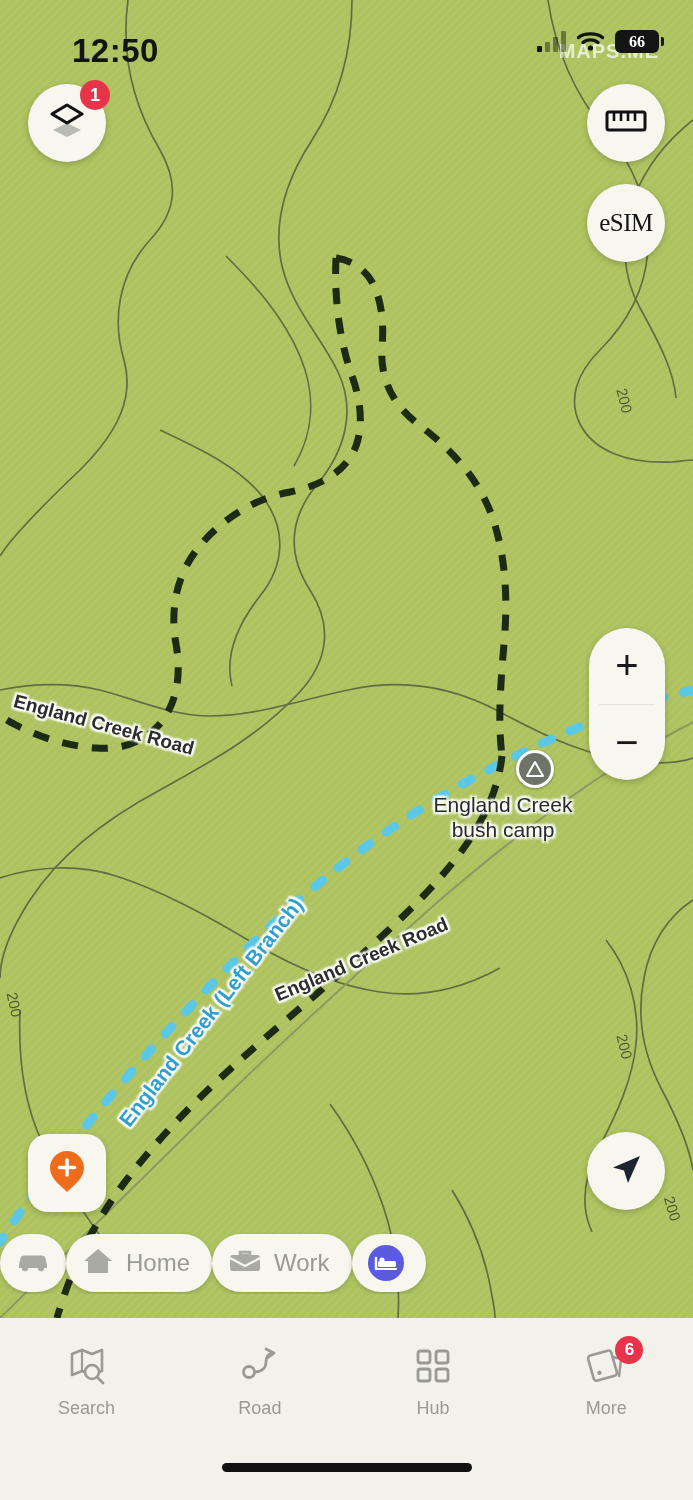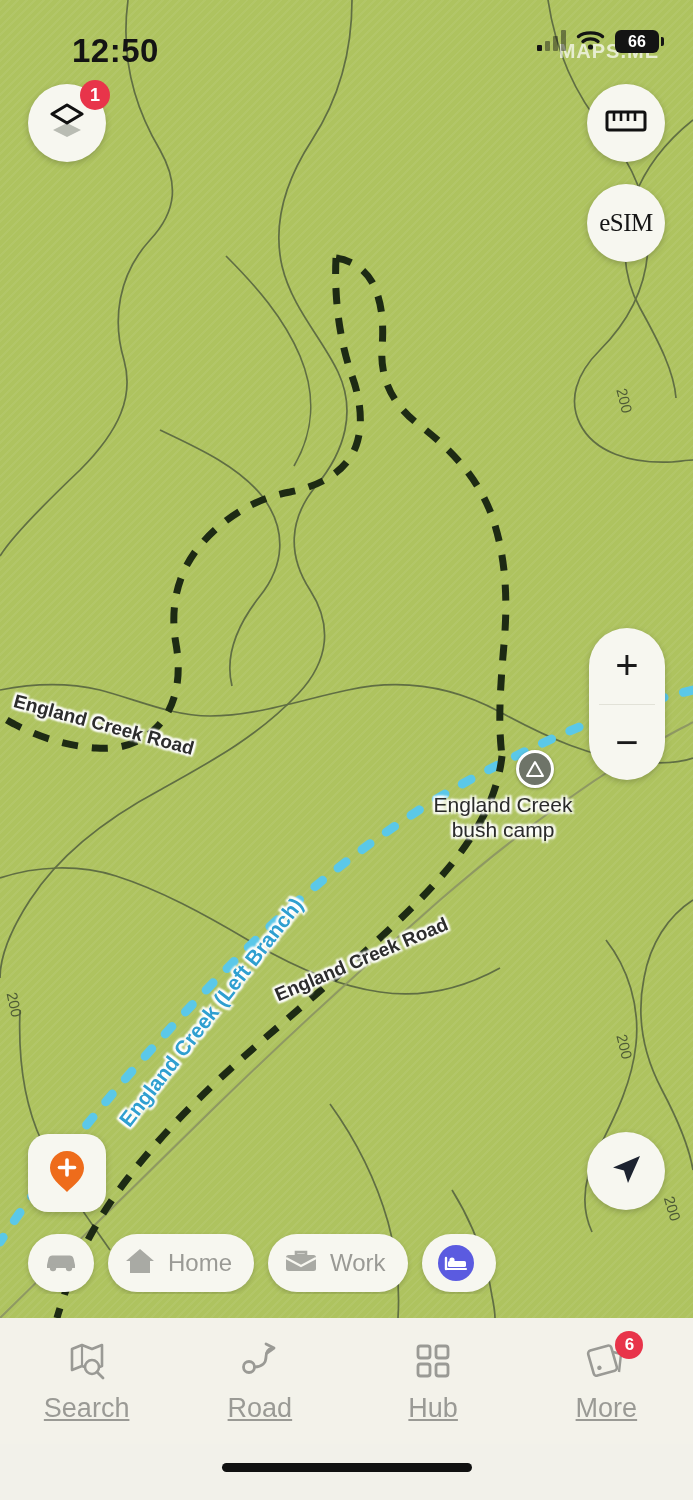--- a/index.html
+++ b/index.html
@@ -98,21 +98,21 @@
     position:absolute; left:0; top:0; width:693px; height:72px;
     z-index:40;
   }
   #status-time {
     position:absolute; left:72px; top:32px;
     font-size:33px; font-weight:700; color:#141414;
     letter-spacing:.5px;
   }
   #status-right {
     position:absolute; right:34px; top:30px;
-    display:flex; align-items:flex-start; gap:10px;
+    display:flex; align-items:center; gap:10px;font-family:Liberation Serif, serif;
   }
   #watermark {
     position:absolute; right:34px; top:40px;
     font-size:20px; font-weight:700; color:rgba(255,255,255,.70);
     letter-spacing:1px;
   }
   .sig-bars { display:flex; align-items:flex-end; gap:3px; height:21px; }
   .sig-bars i { display:block; width:5px; background:#141414; border-radius:1px; }
   .sig-bars i.b1 { height:6px; }
   .sig-bars i.b2 { height:10px; opacity:.45; }
@@ -171,22 +171,21 @@
   #btn-addplace {
     left:28px; top:1134px; width:78px; height:78px; border-radius:20px;
   }
   #btn-locate {
     right:28px; top:1132px; width:78px; height:78px; border-radius:50%;
   }
 
   
   #chips {
     position:absolute; left:0; top:1232px; width:693px; height:62px;
-    display:flex; align-items:center; gap:14px;
-    padding-left:28px;
+    display:flex; align-items:center; 
     z-index:25;
     overflow:hidden;
   }
   .chip {
     flex:0 0 auto;
     height:58px; border-radius:29px;
     background:#f7f7f0;
     box-shadow:0 2px 5px rgba(0,0,0,.18);
     display:flex; align-items:center;
     padding:0 22px 0 16px;
@@ -207,21 +206,21 @@
     background:#f3f2ea;
     display:flex; align-items:center;
     z-index:35;
   }
   .nav-item {
     flex:1; height:100%;
     display:flex; flex-direction:column; align-items:center; justify-content:center;
     gap:10px; position:relative;
   }
   .nav-ico { position:relative; height:44px; display:flex; align-items:center; }
-  .nav-label { font-size:27px; color:#9a9a95;text-decoration:underline; }
+  .nav-label { font-size:18px; color:#9a9a95; }
   .nav-badge {
     position:absolute; right:-16px; top:-8px;
     min-width:28px; height:28px; padding:0 6px; border-radius:14px;
     background:#e8344a; color:#fff; font-size:17px; font-weight:700;
     display:flex; align-items:center; justify-content:center;
   }
   #home-indicator {
     position:absolute; left:50%; transform:translateX(-50%);
     bottom:28px; width:250px; height:9px; border-radius:5px; background:#111;
     z-index:40;

